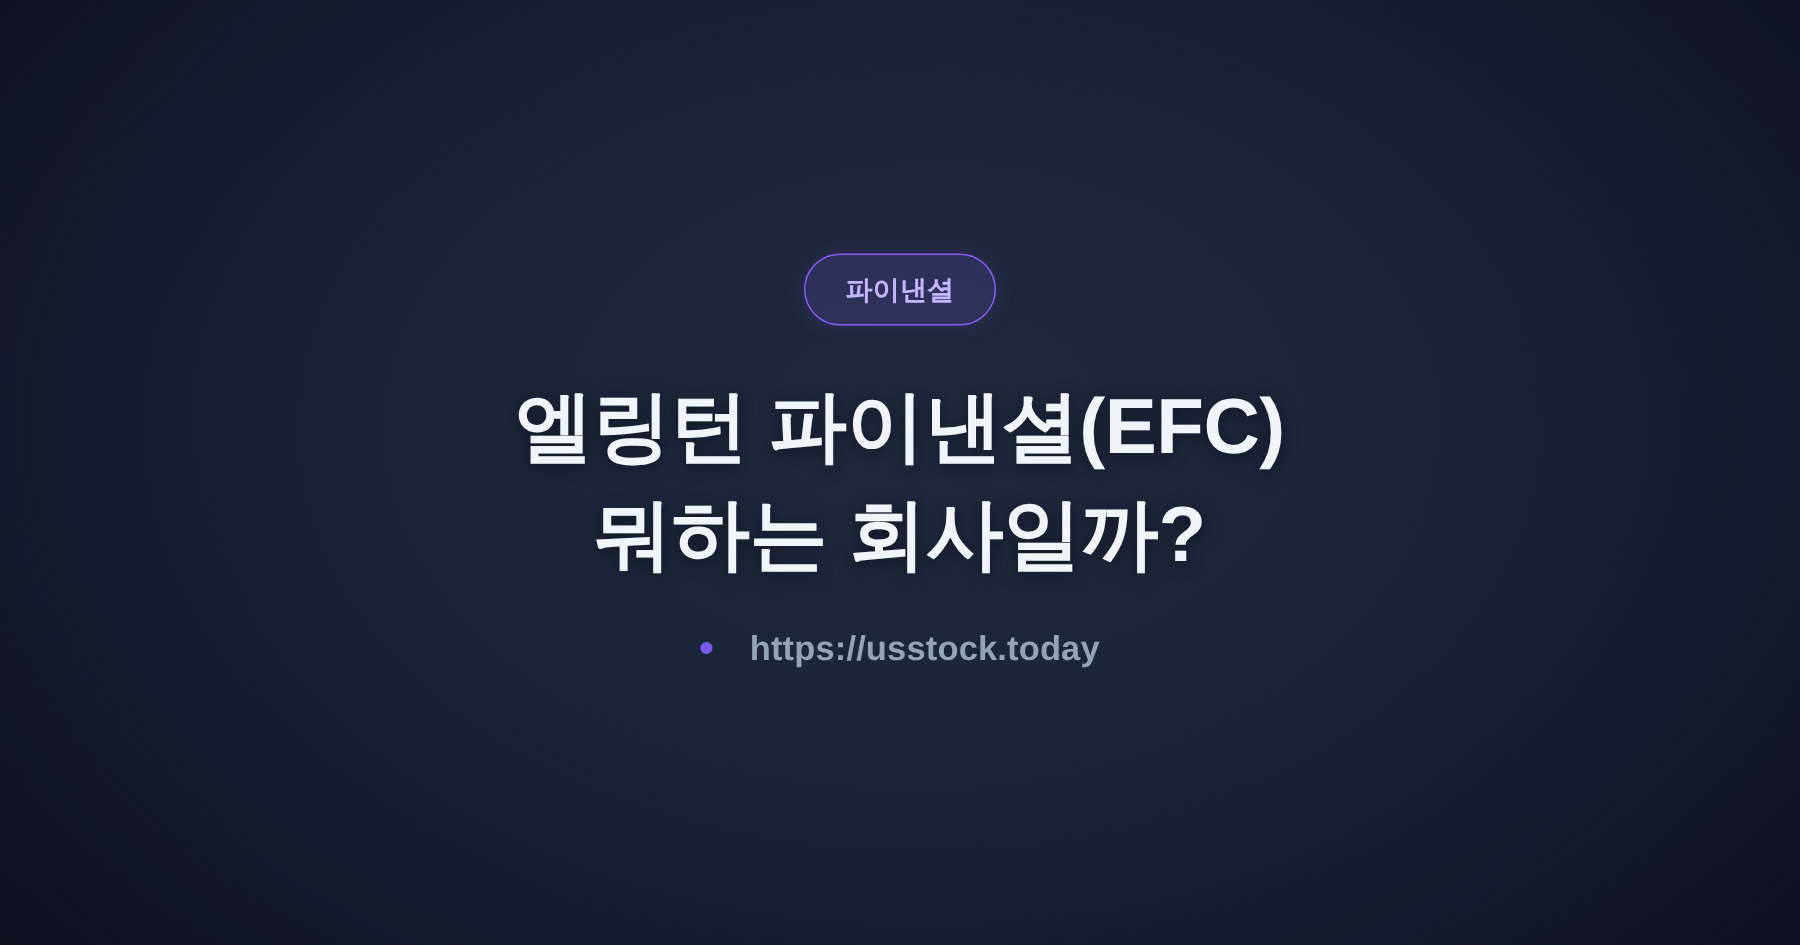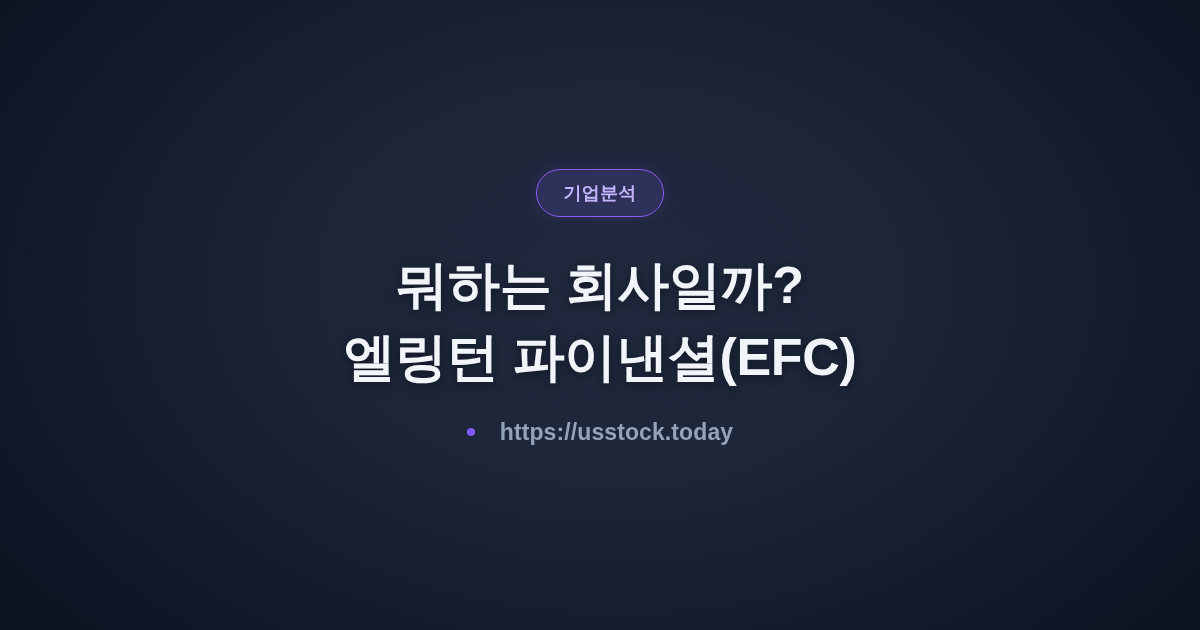--- a/index.html
+++ b/index.html
@@ -103,25 +103,25 @@
 </style>
 </head>
 <body>
 
 <div class="og-card">
 
   <div class="vignette"></div>
 
   <div class="content">
 
-    <div class="badge">기업분석</div>
+    <div class="badge">파이낸셜</div>
 
     <h1 class="title">
+      <span class="title-line">엘링턴 파이낸셜(EFC)</span>
       <span class="title-line">뭐하는 회사일까?</span>
-      <span class="title-line">엘링턴 파이낸셜(EFC)</span>
     </h1>
 
     <div class="url-row">
       <span class="url-dot"></span>
       <span class="url-text">https://usstock.today</span>
     </div>
 
   </div>
 </div>
 

